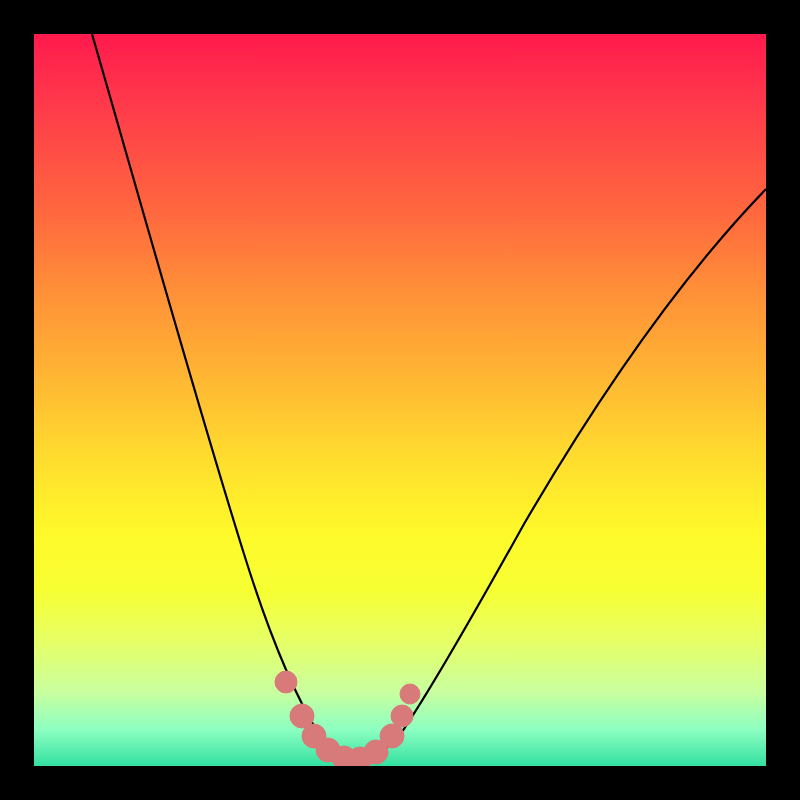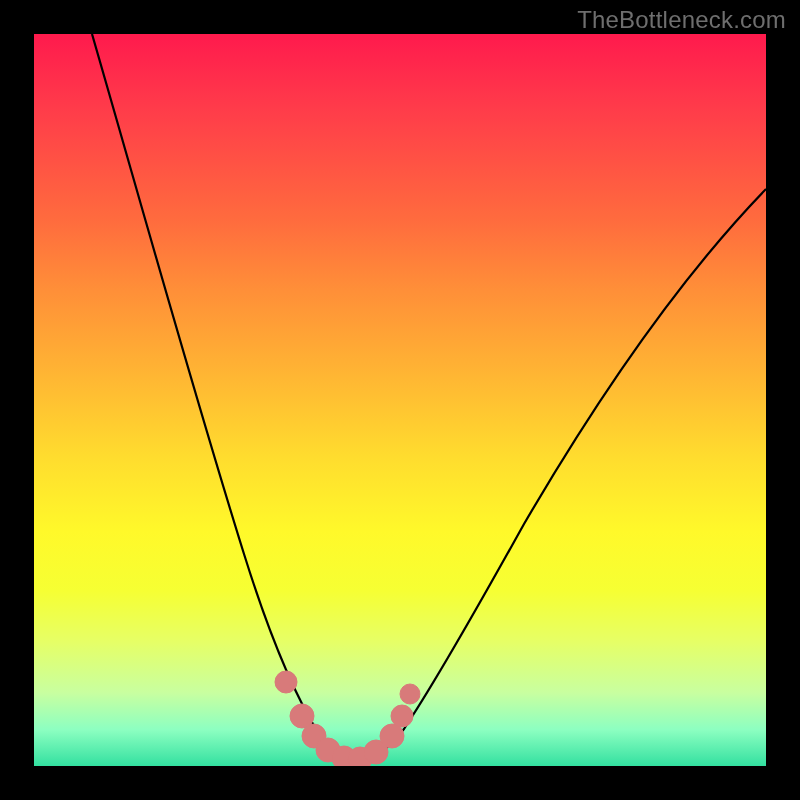--- a/index.html
+++ b/index.html
@@ -55,21 +55,20 @@
     width: 732px;
     height: 732px;
     z-index: 5;
   }
 </style>
 </head>
 <body>
 
 <div class="frame">
 
-  <div class="watermark">TheBottleneck.com</div>
 
   <div class="plot-area">
 
     <svg class="curve" viewBox="0 0 732 732">
 
       <path d="M 58 0
                C 110 180, 160 360, 210 520
                C 235 600, 260 660, 285 700
                C 300 720, 312 729, 322 729
                C 335 729, 350 720, 370 695

